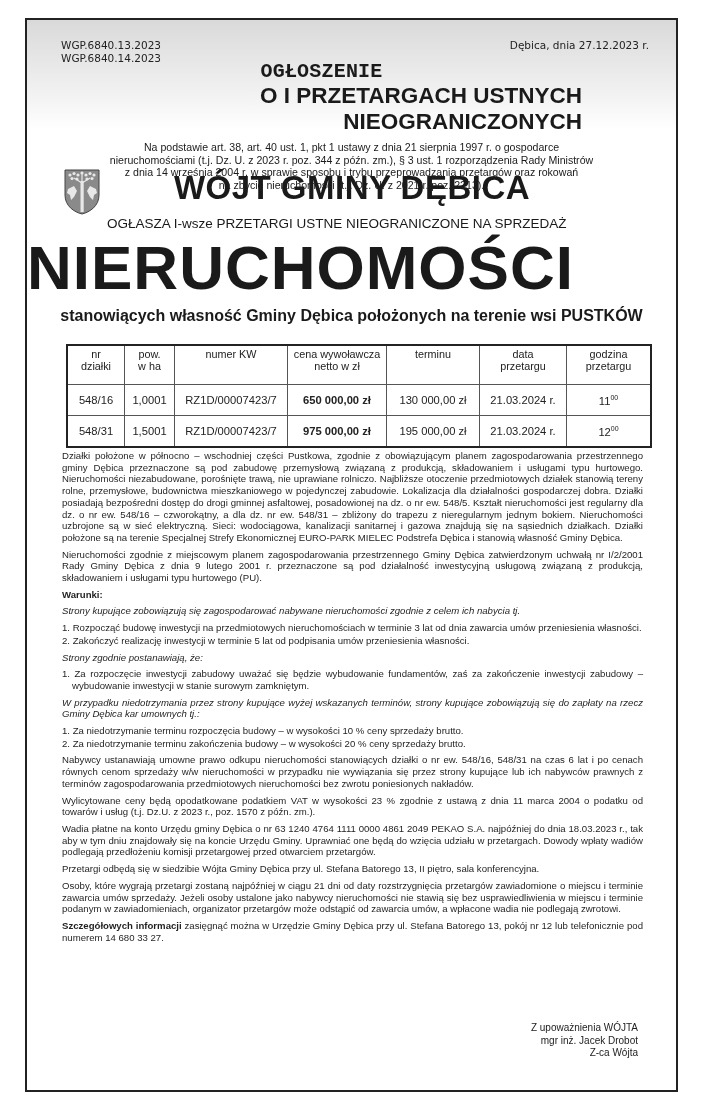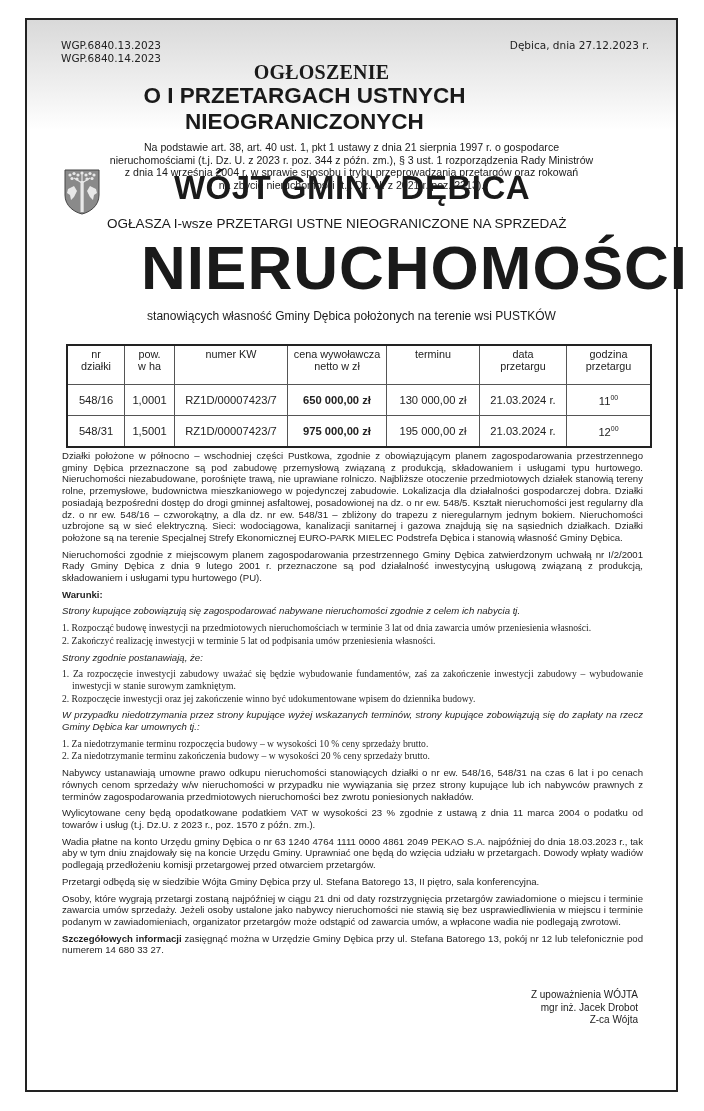--- a/index.html
+++ b/index.html
@@ -4,51 +4,51 @@
   <style>
     html, body { margin: 0; padding: 0; background: #ffffff; }
     body { width: 704px; height: 1111px; position: relative; overflow: hidden;
       font-family: "DejaVu Sans", sans-serif; color: #1a1a1a; }
     .frame { position: absolute; left: 25px; top: 18px; width: 649px; height: 1070px;
       border: 2px solid #222; box-sizing: content-box;
       background: linear-gradient(to bottom, #d9d9d9 0px, #f4f4f4 80px, #ffffff 110px, #ffffff 100%); }
     .ref { position: absolute; left: 34px; top: 19px; font-size: 10.5px; line-height: 13px; color: #222; }
     .date { position: absolute; right: 27px; top: 19px; font-size: 10.5px; color: #222; text-align: right; }
     .title1 { position: absolute; left: 0; width: 589px; top: 40px; text-align: center;
-      font-family: Liberation Serif, serif; font-weight: bold; font-size: 20px; line-height: 24px; letter-spacing: 0.2px; }
-    .title2 { position: absolute; left: 0; width: 555px; top: 63px; text-align: center;
+      font-family: Liberation Mono, monospace; font-weight: bold; font-size: 20px; line-height: 24px; letter-spacing: 0.2px; }
+    .title2 { position: absolute; left: 0; width: 555px; top: 63px; text-align: right;
       font-family: "Liberation Sans", sans-serif; font-weight: bold; font-size: 22.5px; line-height: 26px; }
     .legal { position: absolute; left: 40px; width: 569px; top: 89px; text-align: center;
       font-family: "Liberation Sans", sans-serif; font-size: 10.6px; line-height: 12.6px; margin-top: 32px; }
     .coa { position: absolute; left: 37px; top: 149px; width: 36px; height: 46px; }
     .wojt { position: absolute; left: 110px; width: 430px; top: 148px; text-align: center;
       font-family: Liberation Sans, sans-serif; font-weight: bold; font-size: 33px; line-height: 40px; letter-spacing: 0.5px; }
     .oglasza { position: absolute; left: 80px; width: 520px; top: 196px; 
       font-family: "Liberation Sans", sans-serif; font-size: 13.5px; line-height: 16px; }
-    .nieruch { position: absolute; left: 0; width: 649px; top: 214px; text-align: right;
-      font-family: "Liberation Sans", sans-serif; font-weight: bold; font-size: 62px; line-height: 68px; letter-spacing: 1px; margin-left: 12px; }
+    .nieruch { position: absolute; left: 0; width: 649px; top: 214px; text-align: left;
+      font-family: "Liberation Sans", sans-serif; font-weight: bold; font-size: 62px; line-height: 68px; letter-spacing: 1px; }
     .subt { position: absolute; left: 0; width: 649px; top: 288px; text-align: center;
-      font-family: "Liberation Sans", sans-serif; font-weight: normal; font-size: 12px; line-height: 16px; }
+      font-family: "Liberation Sans", sans-serif; font-weight: bold; font-size: 16px; line-height: 16px; }
     table.plots { position: absolute; left: 39px; top: 324px; width: 586px; border-collapse: collapse;
       font-family: "Liberation Sans", sans-serif; font-size: 11px; color: #222; }
     table.plots { border: 2px solid #222; }
     table.plots th, table.plots td { border: 1px solid #555; text-align: center; padding: 4px 2px; }
     table.plots th { font-weight: normal; height: 32px; vertical-align: top; line-height: 12px; padding-top: 2px; font-size: 10.8px; }
     table.plots td { height: 22px; font-size: 11.2px; }
     table.plots td.bold { font-weight: bold; }
     sup { font-size: 7px; vertical-align: 5px; }
     .body { position: absolute; left: 35px; width: 581px; top: 430px;
       font-family: "Liberation Sans", sans-serif; font-size: 9.6px; line-height: 11.7px; color: #1f1f1f; }
     .body p { margin: 0 0 5px 0; text-align: justify; }
     .body p.nojust { text-align: left; }
     .body i { }
-    .body ol { margin: 0 0 5px 0; padding-left: 0; list-style: none; font-family: Liberation Serif, serif; }
+    .body ol { margin: 0 0 5px 0; padding-left: 0; list-style: none; }
     .body ol li { margin: 0 0 1px 0; padding-left: 10px; text-indent: -10px; text-align: justify; }
     .body .warunki { font-weight: bold; }
-    .sign { position: absolute; right: 38px; top: 969px; text-align: right;
+    .sign { position: absolute; right: 38px; top: 1002px; text-align: right;
       font-family: "Liberation Sans", sans-serif; font-size: 10px; line-height: 12.5px; color: #222; }
   </style>
 </head>
 <body>
 
 <div class="frame">
   <div class="ref">
     <div>WGP.6840.13.2023</div>
     <div>WGP.6840.14.2023</div>
   </div>
@@ -129,21 +129,20 @@
     <p>Nieruchomości zgodnie z miejscowym planem zagospodarowania przestrzennego Gminy Dębica zatwierdzonym uchwałą nr I/2/2001 Rady Gminy Dębica z dnia 9 lutego 2001 r. przeznaczone są pod działalność inwestycyjną usługową związaną z produkcją, składowaniem i usługami typu hurtowego (PU).</p>
     <p class="warunki nojust">Warunki:</p>
     <p class="nojust"><i>Strony kupujące zobowiązują się zagospodarować nabywane nieruchomości zgodnie z celem ich nabycia tj.</i></p>
     <ol>
       <li>1. Rozpocząć budowę inwestycji na przedmiotowych nieruchomościach w terminie 3 lat od dnia zawarcia umów przeniesienia własności.</li>
       <li>2. Zakończyć realizację inwestycji w terminie 5 lat od podpisania umów przeniesienia własności.</li>
     </ol>
     <p class="nojust"><i>Strony zgodnie postanawiają, że:</i></p>
     <ol>
       <li>1. Za rozpoczęcie inwestycji zabudowy uważać się będzie wybudowanie fundamentów, zaś za zakończenie inwestycji zabudowy – wybudowanie inwestycji w stanie surowym zamkniętym.</li>
-      <li>2. Rozpoczęcie inwestycji oraz jej zakończenie winno być udokumentowane wpisem do dziennika budowy.</li>
     </ol>
     <p><i>W przypadku niedotrzymania przez strony kupujące wyżej wskazanych terminów, strony kupujące zobowiązują się do zapłaty na rzecz Gminy Dębica kar umownych tj.:</i></p>
     <ol>
       <li>1. Za niedotrzymanie terminu rozpoczęcia budowy – w wysokości 10 % ceny sprzedaży brutto.</li>
       <li>2. Za niedotrzymanie terminu zakończenia budowy – w wysokości 20 % ceny sprzedaży brutto.</li>
     </ol>
     <p>Nabywcy ustanawiają umowne prawo odkupu nieruchomości stanowiących działki o nr ew. 548/16, 548/31 na czas 6 lat i po cenach równych cenom sprzedaży w/w nieruchomości w przypadku nie wywiązania się przez strony kupujące lub ich nabywców prawnych z terminów zagospodarowania przedmiotowych nieruchomości bez zwrotu poniesionych nakładów.</p>
     <p>Wylicytowane ceny będą opodatkowane podatkiem VAT w wysokości 23 % zgodnie z ustawą z dnia 11 marca 2004 o podatku od towarów i usług (t.j. Dz.U. z 2023 r., poz. 1570 z późn. zm.).</p>
     <p>Wadia płatne na konto Urzędu gminy Dębica o nr 63 1240 4764 1111 0000 4861 2049  PEKAO S.A. najpóźniej do dnia 18.03.2023 r., tak aby w tym dniu znajdowały się na koncie Urzędu Gminy. Uprawniać one będą do wzięcia udziału w przetargach. Dowody wpłaty wadiów podlegają przedłożeniu komisji przetargowej przed otwarciem przetargów.</p>
     <p>Przetargi odbędą się w siedzibie Wójta Gminy Dębica przy ul. Stefana Batorego 13, II piętro, sala konferencyjna.</p>

